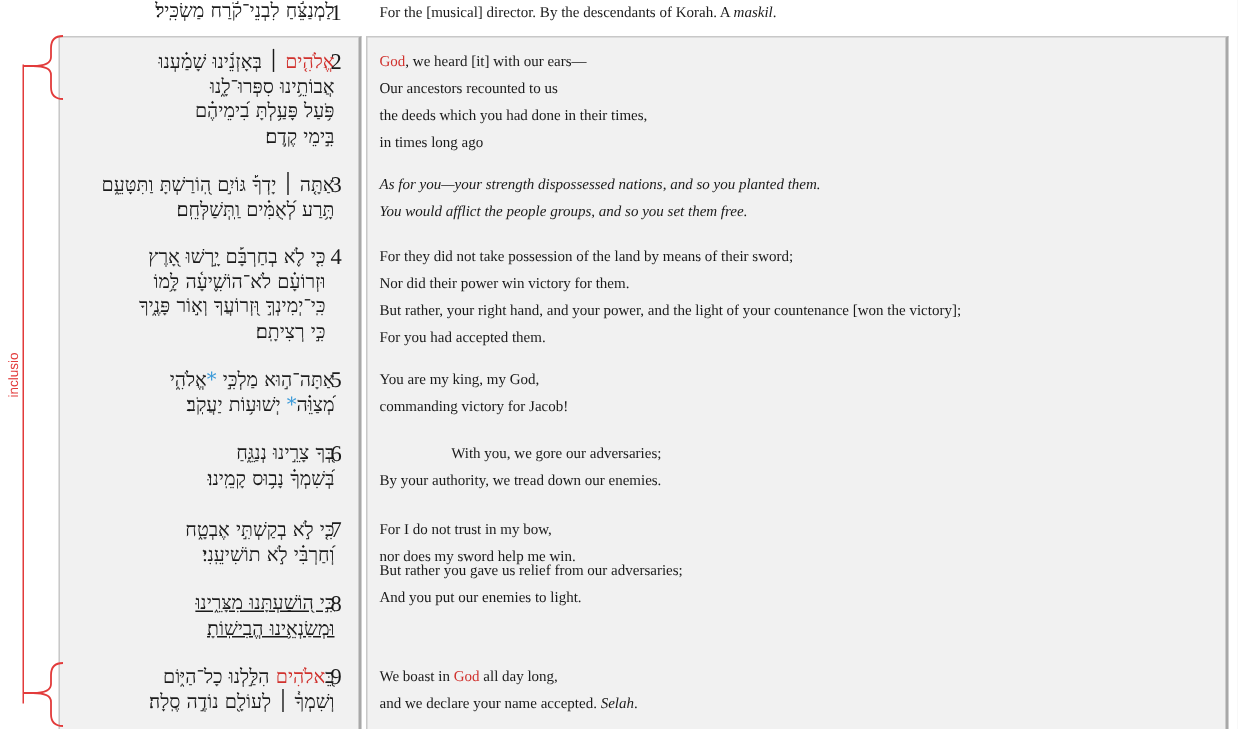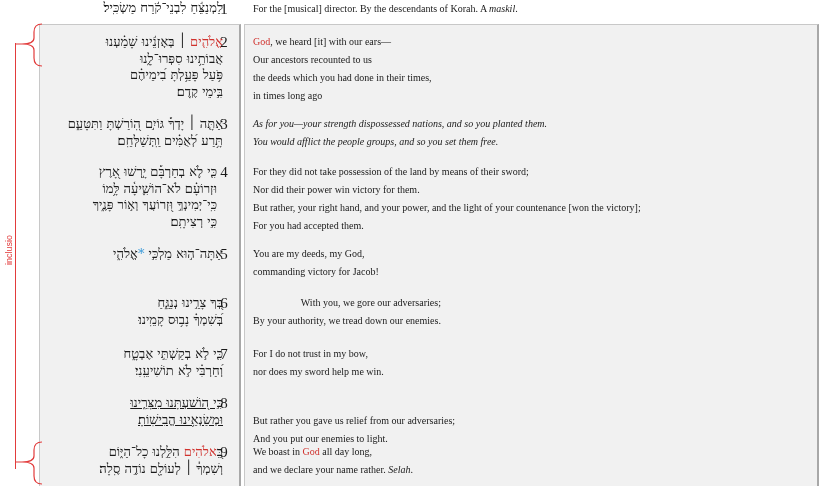--- a/index.html
+++ b/index.html
@@ -111,24 +111,25 @@
 <div class="num" style="top:163px;">4</div>
 <div class="eng" style="top:163px;">
   <span class="line">For they did not take possession of the land by means of their sword;</span>
   <span class="line">Nor did their power win victory for them.</span>
   <span class="line">But rather, your right hand, and your power, and the light of your countenance [won the victory];</span>
   <span class="line">For you had accepted them.</span>
 </div>
 
 <div class="heb" style="right:602px;top:246px;">
   <span class="line"><span>אַתָּה־ה֣וּא מַלְכִּ֣י </span><span class="blue">*</span><span>אֱלֹהִ֑י</span></span>
+  <span class="line"><span>מְ֝צַוֵּ֗ה</span><span class="blue">*</span><span> יְשׁוּע֥וֹת יַעֲקֹֽב׃</span></span>
 </div>
 <div class="num" style="top:245px;">5</div>
 <div class="eng" style="top:245px;">
-  <span class="line">You are my deeds, my God,</span>
+  <span class="line">You are my king, my God,</span>
   <span class="line">commanding victory for Jacob!</span>
 </div>
 
 <div class="heb" style="right:602px;top:295px;">
   <span class="line">בְּ֭ךָ צָרֵ֣ינוּ נְנַגֵּ֑חַ</span>
   <span class="line">בְּ֝שִׁמְךָ֗ נָב֥וּס קָמֵֽינוּ׃</span>
 </div>
 <div class="num" style="top:294px;">6</div>
 <div class="eng" style="top:294px;text-align:right;">
   <span class="line">With you, we gore our adversaries;</span>
@@ -143,26 +144,26 @@
 <div class="eng" style="top:345px;">
   <span class="line">For I do not trust in my bow,</span>
   <span class="line">nor does my sword help me win.</span>
 </div>
 
 <div class="heb" style="right:602px;top:395px;text-decoration:underline;">
   <span class="line">כִּ֣י ה֭וֹשַׁעְתָּנוּ מִצָּרֵ֑ינוּ</span>
   <span class="line">וּמְשַׂנְאֵ֥ינוּ הֱבִישֽׁוֹתָ׃</span>
 </div>
 <div class="num" style="top:394px;">8</div>
-<div class="eng" style="top:412px;">
+<div class="eng" style="top:372px;">
   <span class="line">But rather you gave us relief from our adversaries;</span>
   <span class="line">And you put our enemies to light.</span>
 </div>
 
 <div class="heb" style="right:602px;top:444px;">
   <span class="line"><span>בֵּ֭</span><span class="red">אלֹהִים</span><span> הִלַּ֣לְנוּ כָל־הַיּ֑וֹם</span></span>
   <span class="line">וְשִׁמְךָ֓ ׀ לְעוֹלָ֖ם נוֹדֶ֣ה סֶֽלָה׃</span>
 </div>
 <div class="num" style="top:443px;">9</div>
 <div class="eng" style="top:443px;">
   <span class="line"><span>We boast in </span><span class="red">God</span><span> all day long,</span></span>
-  <span class="line"><span>and we declare your name rather. </span><em>Selah</em><span>.</span></span>
+  <span class="line"><span>and we declare your name accepted. </span><em>Selah</em><span>.</span></span>
 </div>
 
 </body></html>

